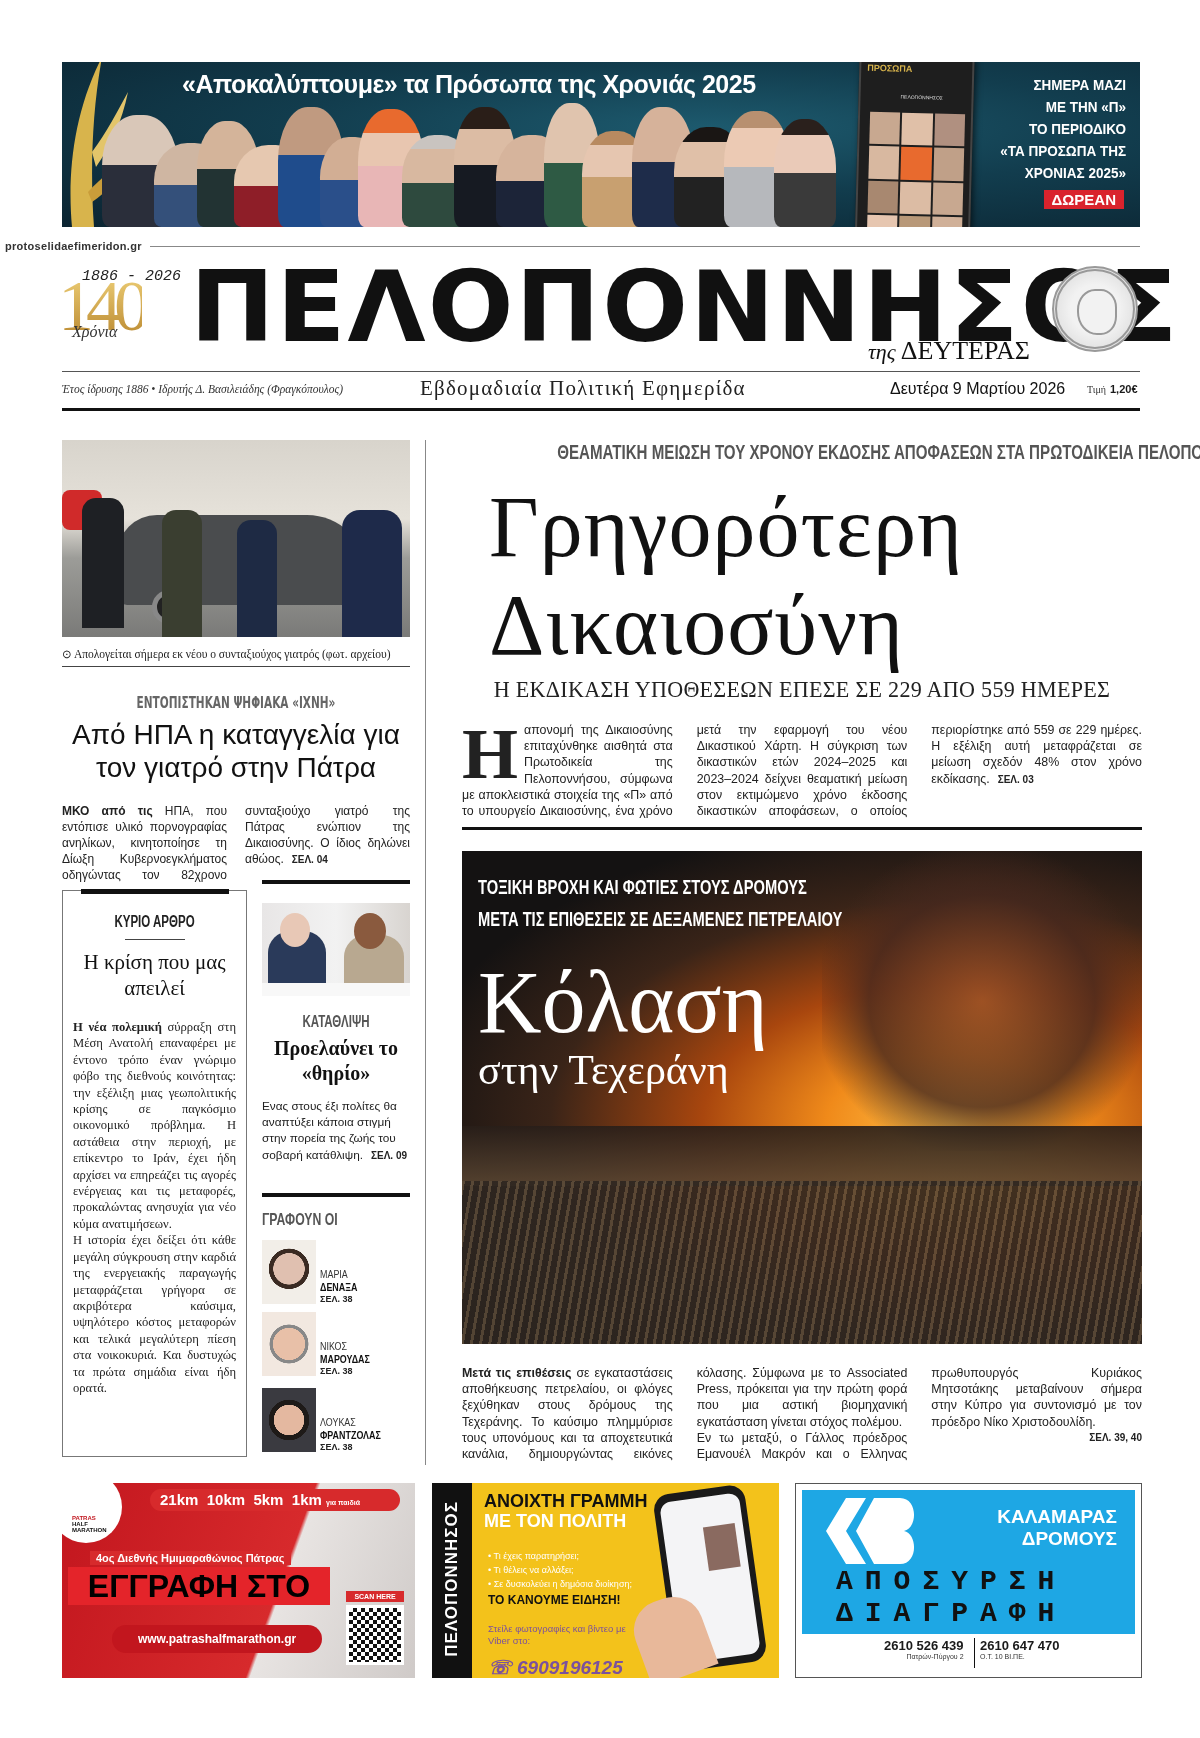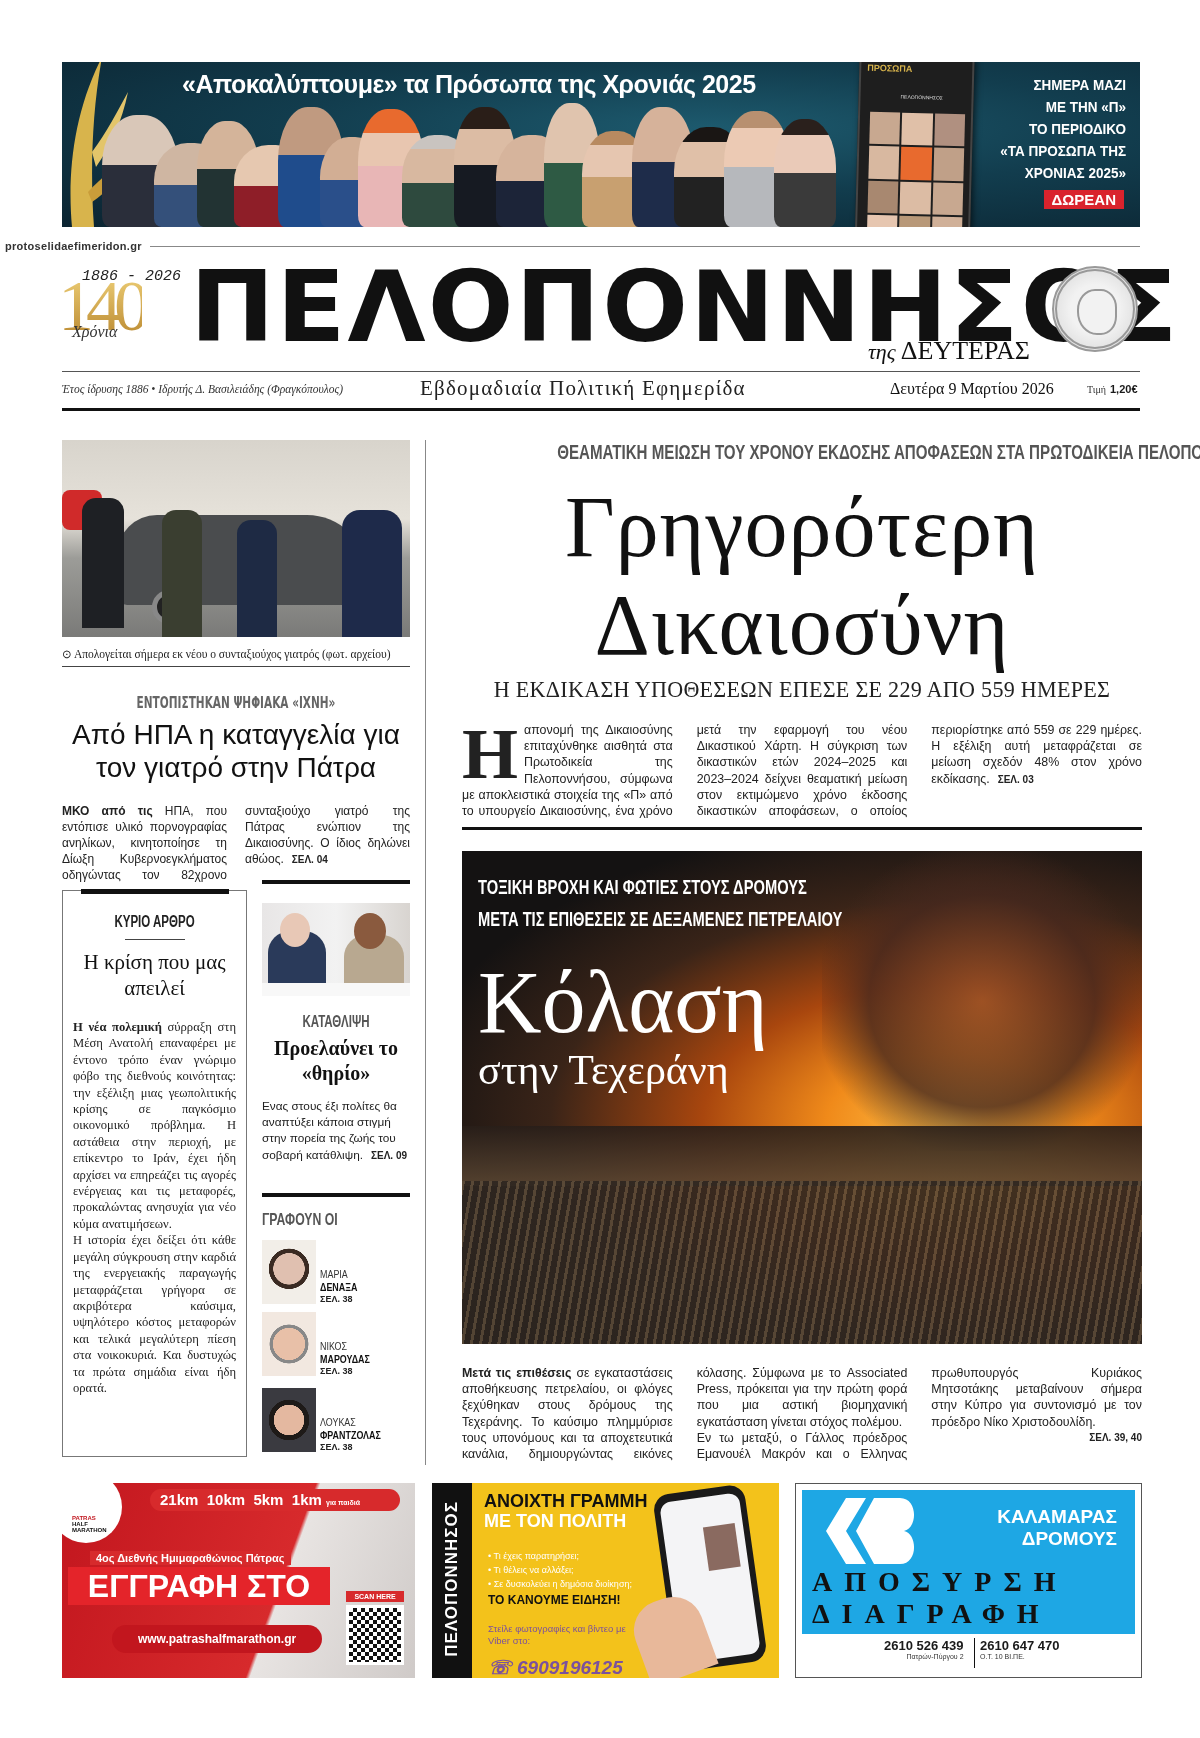--- a/index.html
+++ b/index.html
@@ -39,21 +39,21 @@
     font-size: 98px; line-height: 90px; letter-spacing: 2px; color: #111; transform: scaleX(1.03); transform-origin: left; }
   #logo-sub { left: 868px; top: 336px; font-family: "Liberation Serif", serif; font-size: 26px; color: #111; }
   #logo-sub i { font-size: 22px; }
   #coin { left: 1052px; top: 266px; width: 86px; height: 86px; border-radius: 50%;
     border: 5px double #999; background: radial-gradient(circle, #f2f2f2 45%, #d6d6d6 100%); }
   #coin-head { position: absolute; left: 20px; top: 18px; width: 40px; height: 46px; border-radius: 45% 40% 40% 50%;
     border: 2px solid #999; }
   #mast-rule1 { left: 62px; top: 371px; width: 1078px; height: 1px; background: #555; }
   #mast-founded { left: 62px; top: 383px; font-family: "Liberation Serif", serif; font-style: italic; font-size: 11.5px; color: #333; }
   #mast-tag { left: 420px; top: 376px; font-family: "Liberation Serif", serif; font-size: 21px; letter-spacing: 1.2px; color: #222; }
-  #mast-date { left: 890px; top: 380px; font-family: Liberation Serif, serif; font-size: 16px; color: #111; }
+  #mast-date { left: 890px; top: 380px; font-family: Liberation Sans, sans-serif; font-size: 16px; color: #111; }
   #mast-price-label { left: 1087px; top: 384px; font-family: "Liberation Serif", serif; font-size: 10px; color: #333; }
   #mast-price { left: 1110px; top: 383px; font-size: 11px; font-weight: bold; }
   #mast-rule2 { left: 62px; top: 408px; width: 1078px; height: 3px; background: #111; }
 
   
   #doc-photo { left: 62px; top: 440px; width: 348px; height: 197px; overflow: hidden;
     background: linear-gradient(180deg, #d8d4cc 0%, #e6e2da 40%, #9c9c98 60%, #7a7a78 100%); }
   #col-divider { left: 425px; top: 440px; width: 1px; height: 1025px; background: #888; }
   #doc-caption { left: 62px; top: 647px; width: 348px; font-family: "Liberation Serif", serif; font-size: 11.5px; color: #222;
     border-bottom: 1px solid #444; padding-bottom: 5px; }
@@ -91,21 +91,21 @@
   #col-title { left: 262px; top: 1210px; font-weight: bold; font-size: 17px; color: #555; transform: scaleX(0.72); transform-origin: left; }
   .columnist { position: absolute; left: 262px; width: 160px; height: 66px; }
   .columnist .pic { position: absolute; left: 0; top: 0; width: 54px; height: 64px; }
   .columnist .first { position: absolute; left: 58px; top: 28px; font-size: 10.5px; color: #333; transform: scaleX(0.85); transform-origin: left; }
   .columnist .last { position: absolute; left: 58px; top: 41px; font-size: 10.5px; font-weight: bold; color: #111; transform: scaleX(0.85); transform-origin: left; }
   .columnist .page { position: absolute; left: 58px; top: 54px; font-size: 9px; font-weight: bold; color: #222; }
 
   
   #main-kicker { left: 462px; top: 440px; width: 680px; text-align: center; font-weight: bold; font-size: 21px;
     color: #555; transform: scaleX(0.72); white-space: nowrap; }
-  #main-headline { left: 462px; top: 478px; width: 680px; text-align: center; font-family: "Liberation Serif", serif;
+  #main-headline { left: 489px; top: 478px; width: 680px; text-align: left; font-family: "Liberation Serif", serif;
     font-size: 86px; line-height: 98px; color: #111; letter-spacing: 1px; }
   #main-deck { left: 462px; top: 676px; width: 680px; text-align: center; font-family: "Liberation Serif", serif;
     font-size: 24px; letter-spacing: 0.3px; color: #222; transform: scaleX(0.92); white-space: nowrap; }
   #main-body { left: 462px; top: 722px; width: 680px; column-count: 3; column-gap: 24px;
     font-family: "Liberation Sans", sans-serif; font-size: 12.4px; line-height: 16.2px; color: #222; text-align: justify; }
   #dropcap { float: left; font-family: "Liberation Serif", serif; font-size: 72px; line-height: 56px;
     margin: 4px 6px 0 0; font-weight: bold; }
   #main-rule { left: 462px; top: 827px; width: 680px; height: 3px; background: #111; }
 
   
@@ -312,21 +312,21 @@
     <div style="position:absolute;left:22px;top:44px;font-size:6px;font-weight:bold;line-height:6px;color:#c2161e;">
       <div>PATRAS</div>
         <div style="color:#111">HALF</div>
         <div style="color:#111">MARATHON</div>
     </div>
   </div>
   <div style="position:absolute;left:88px;top:6px;width:250px;height:22px;background:#d72a2c;border-radius:11px;color:#fff;font-weight:bold;font-size:15px;line-height:22px;padding-left:10px;white-space:nowrap;">
     <span>21km</span>&nbsp;&nbsp;<span>10km</span>&nbsp;&nbsp;<span>5km</span>&nbsp;&nbsp;<span>1km</span> <span style="font-size:7px">για παιδιά</span>
   </div>
   <div style="position:absolute;left:28px;top:68px;background:#d72a2c;color:#fff;font-size:11px;font-weight:bold;padding:1px 6px;">4ος Διεθνής Ημιμαραθώνιος Πάτρας</div>
-  <div style="position:absolute;left:6px;top:84px;width:262px;background:#e4242a;color:#ffffff;font-size:32px;font-weight:bold;text-align:center;line-height:38px;">ΕΓΓΡΑΦΗ ΣΤΟ</div>
+  <div style="position:absolute;left:6px;top:84px;width:262px;background:#e4242a;color:#000000;font-size:32px;font-weight:bold;text-align:center;line-height:38px;">ΕΓΓΡΑΦΗ ΣΤΟ</div>
   <div style="position:absolute;left:50px;top:142px;width:210px;height:28px;background:#c2161e;border-radius:14px;color:#fff;font-size:12px;font-weight:bold;line-height:28px;text-align:center;">www.patrashalfmarathon.gr</div>
   <div style="position:absolute;left:284px;top:108px;width:58px;background:#d72a2c;color:#fff;font-size:7px;font-weight:bold;text-align:center;padding:2px 0;">SCAN HERE</div>
   <div style="position:absolute;left:284px;top:122px;width:58px;height:60px;background:repeating-conic-gradient(#111 0 25%,#fff 0 50%) 0 0/8px 8px;border:3px solid #fff;"></div>
 </div>
 
 <div id="ad-phone" class="abs">
   <div style="position:absolute;left:0;top:0;width:40px;height:195px;background:#111;">
     <div style="position:absolute;left:-68px;top:86px;width:176px;transform:rotate(-90deg);color:#fff;font-weight:bold;font-size:17px;letter-spacing:1px;text-align:center;">ΠΕΛΟΠΟΝΝΗΣΟΣ</div>
   </div>
   <div style="position:absolute;left:52px;top:8px;color:#111;font-weight:bold;font-size:18px;line-height:20px;">
@@ -353,21 +353,21 @@
 <div id="ad-kalamaras" class="abs">
   <div style="position:absolute;left:6px;top:6px;width:333px;height:144px;background:#1ea7e4;">
     <svg style="position:absolute;left:24px;top:8px;" width="92" height="66" viewBox="0 0 92 66">
       <path d="M0 33 L20 0 L40 0 L20 33 L40 66 L20 66 Z" fill="#fff"></path>
       <path d="M30 33 L48 0 L74 0 C 92 0, 92 30, 78 33 C 92 36, 92 66, 74 66 L48 66 Z" fill="#fff"></path>
     </svg>
     <div style="position:absolute;right:18px;top:16px;color:#fff;font-weight:bold;font-size:19px;text-align:right;line-height:22px;">
       <div>ΚΑΛΑΜΑΡΑΣ</div>
       <div>ΔΡΟΜΟΥΣ</div>
     </div>
-    <div style="position:absolute;left:10px;top:76px;width:290px;color:#111;font-family:Liberation Serif, serif;font-weight:bold;font-size:28px;line-height:32px;letter-spacing:12px;">
+    <div style="position:absolute;left:34px;top:76px;width:290px;color:#111;font-family:Liberation Mono, monospace;font-weight:bold;font-size:28px;line-height:32px;letter-spacing:12px;">
       <div>ΑΠΟΣΥΡΣΗ</div>
       <div>ΔΙΑΓΡΑΦΗ</div>
     </div>
   </div>
   <div style="position:absolute;left:88px;top:154px;text-align:right;">
     <div style="font-size:13px;font-weight:bold;">2610 526 439</div>
     <div style="font-size:7px;color:#333;">Πατρών-Πύργου 2</div>
   </div>
   <div style="position:absolute;left:178px;top:154px;width:1px;height:30px;background:#111;"></div>
   <div style="position:absolute;left:184px;top:154px;">

